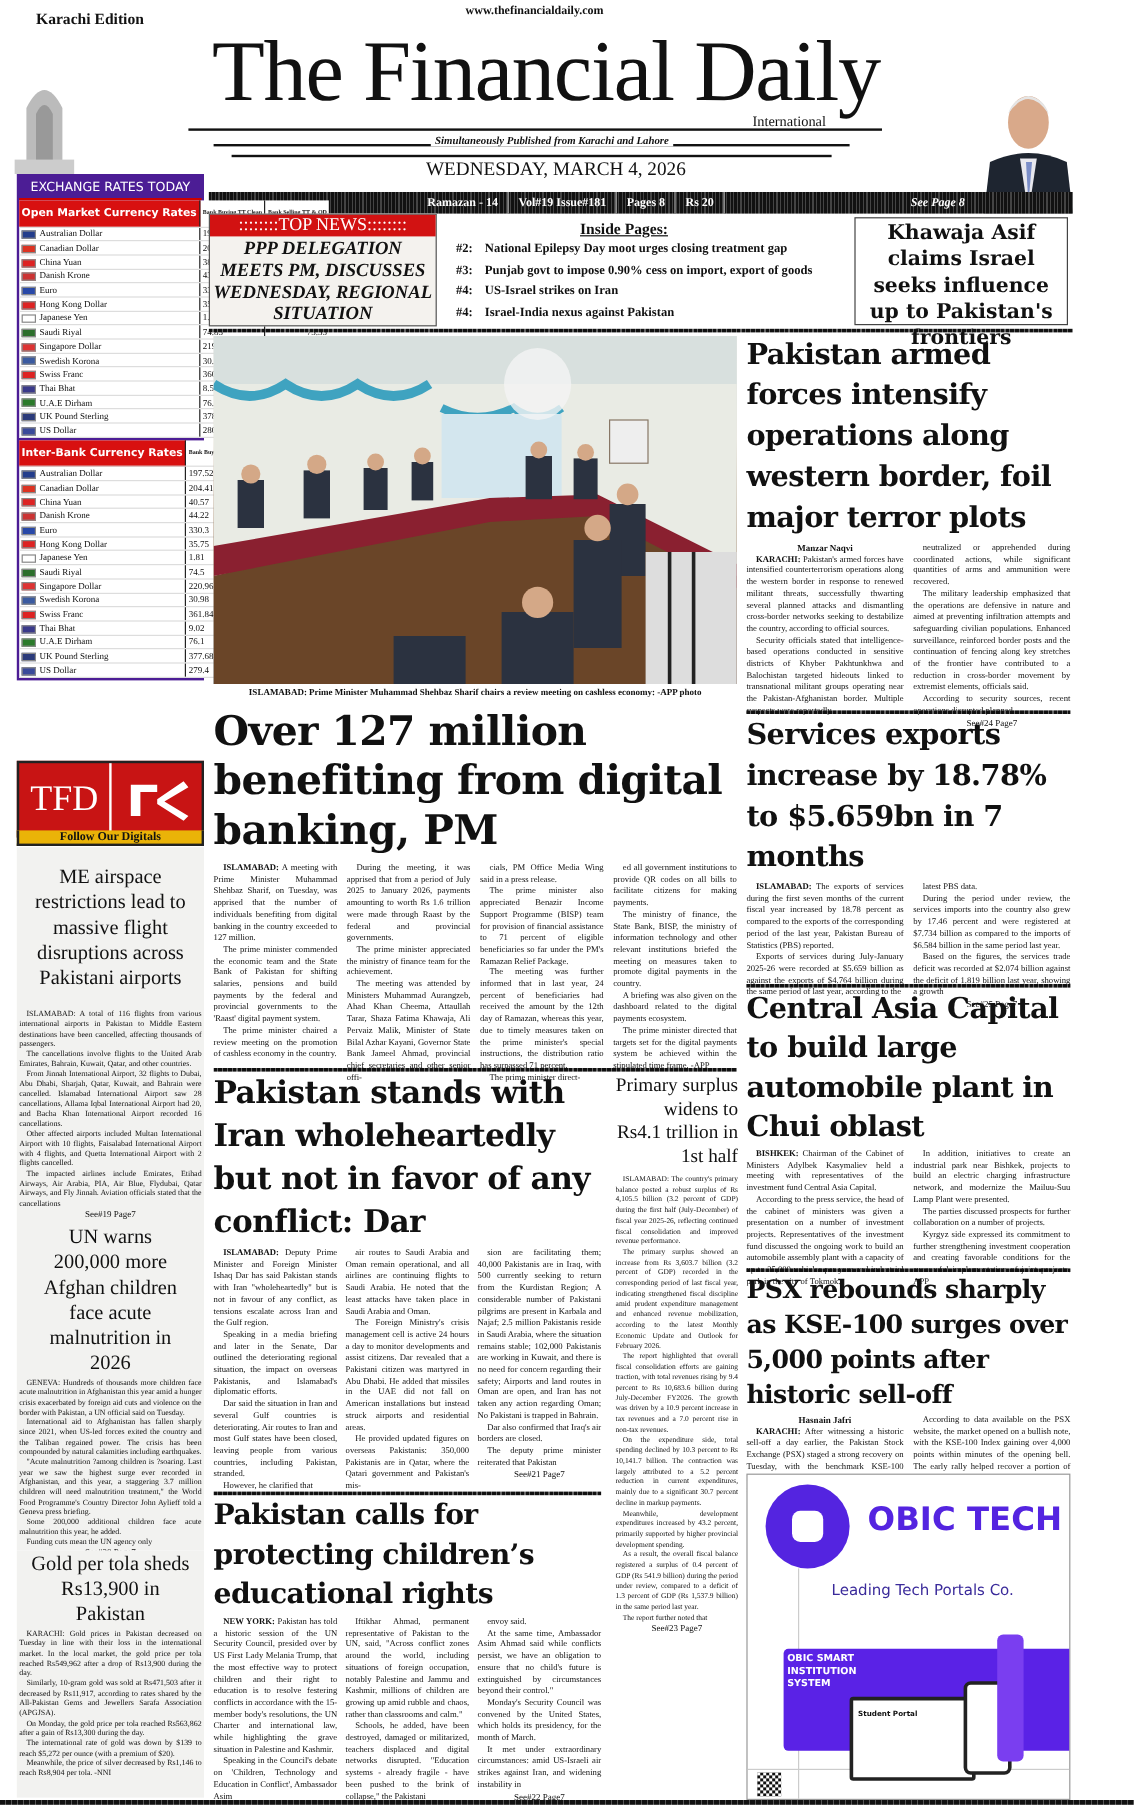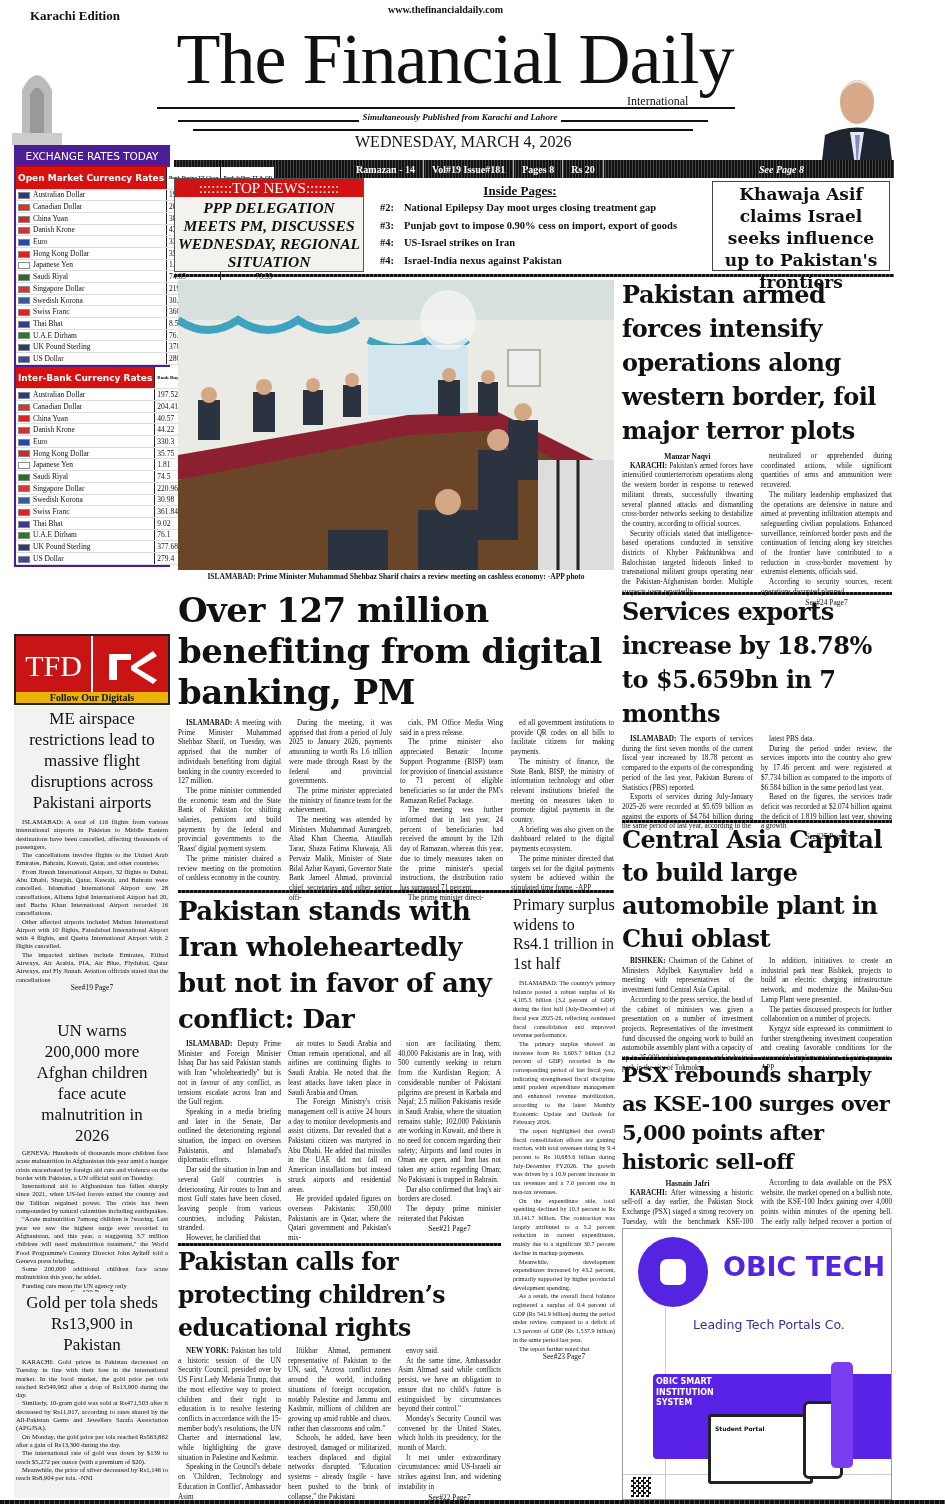--- a/index.html
+++ b/index.html
@@ -281,21 +281,21 @@
   <div class="b">
     <svg width="60" height="40" viewBox="0 0 60 40">
         <path d="M8 8 L30 8 L30 14 L16 14 L16 34 L8 34 Z" fill="#fff"></path>
         <path d="M30 20 L52 5 L56 10 L36 22 L56 34 L52 38 L30 24 Z" fill="#fff"></path>
       </svg>
   </div>
 </div>
 <div class="abs follow">Follow Our Digitals</div>
 
 <div class="abs sidebox" style="top:706px;height:314px">
-  <div class="side-head" style="padding:2px 10px">ME airspace restrictions lead to massive flight disruptions across Pakistani airports</div>
+  <div class="side-head" style="padding:14px 10px">ME airspace restrictions lead to massive flight disruptions across Pakistani airports</div>
   <div class="side-body" id="side0">
       <p>ISLAMABAD: A total of 116 flights from various international airports in Pakistan to Middle Eastern destinations have been cancelled, affecting thousands of passengers.</p>
       <p>The cancellations involve flights to the United Arab Emirates, Bahrain, Kuwait, Qatar, and other countries.</p>
       <p>From Jinnah International Airport, 32 flights to Dubai, Abu Dhabi, Sharjah, Qatar, Kuwait, and Bahrain were cancelled. Islamabad International Airport saw 28 cancellations, Allama Iqbal International Airport had 20, and Bacha Khan International Airport recorded 16 cancellations.</p>
       <p>Other affected airports included Multan International Airport with 10 flights, Faisalabad International Airport with 4 flights, and Quetta International Airport with 2 flights cancelled.</p>
       <p>The impacted airlines include Emirates, Etihad Airways, Air Arabia, PIA, Air Blue, Flydubai, Qatar Airways, and Fly Jinnah. Aviation officials stated that the cancellations</p>
       <div class="see">See#19 Page7</div>
     </div>
 </div>
 <div class="abs sidebox" style="top:1020px;height:272px">
@@ -423,21 +423,21 @@
       <div class="col">
         <p>sion are facilitating them; 40,000 Pakistanis are in Iraq, with 500 currently seeking to return from the Kurdistan Region; A considerable number of Pakistani pilgrims are present in Karbala and Najaf; 2.5 million Pakistanis reside in Saudi Arabia, where the situation remains stable; 102,000 Pakistanis are working in Kuwait, and there is no need for concern regarding their safety; Airports and land routes in Oman are open, and Iran has not taken any action regarding Oman; No Pakistani is trapped in Bahrain.</p>
         <p>Dar also confirmed that Iraq's air borders are closed.</p>
         <p>The deputy prime minister reiterated that Pakistan</p>
         <div class="see">See#21 Page7</div>
       </div>
     </div>
 </div>
 
 <div class="abs" style="left:513px;top:895px;width:102px;height:600px;overflow:hidden">
-  <div style="font-size:16px;line-height:19.5px;text-align:left">Primary surplus widens to Rs4.1 trillion in 1st half</div>
+  <div style="font-size:16px;line-height:19.5px;text-align:right">Primary surplus widens to Rs4.1 trillion in 1st half</div>
   <div id="surplus-body" style="font-size:6.2px;line-height:8.7px;text-align:justify;margin-top:6px">
       <p style="text-indent: 6px;">ISLAMABAD: The country's primary balance posted a robust surplus of Rs 4,105.5 billion (3.2 percent of GDP) during the first half (July-December) of fiscal year 2025-26, reflecting continued fiscal consolidation and improved revenue performance.</p>
       <p style="text-indent: 6px;">The primary surplus showed an increase from Rs 3,603.7 billion (3.2 percent of GDP) recorded in the corresponding period of last fiscal year, indicating strengthened fiscal discipline amid prudent expenditure management and enhanced revenue mobilization, according to the latest Monthly Economic Update and Outlook for February 2026.</p>
       <p style="text-indent: 6px;">The report highlighted that overall fiscal consolidation efforts are gaining traction, with total revenues rising by 9.4 percent to Rs 10,683.6 billion during July-December FY2026. The growth was driven by a 10.9 percent increase in tax revenues and a 7.0 percent rise in non-tax revenues.</p>
       <p style="text-indent: 6px;">On the expenditure side, total spending declined by 10.3 percent to Rs 10,141.7 billion. The contraction was largely attributed to a 5.2 percent reduction in current expenditures, mainly due to a significant 30.7 percent decline in markup payments.</p>
       <p style="text-indent: 6px;">Meanwhile, development expenditures increased by 43.2 percent, primarily supported by higher provincial development spending.</p>
       <p style="text-indent: 6px;">As a result, the overall fiscal balance registered a surplus of 0.4 percent of GDP (Rs 541.9 billion) during the period under review, compared to a deficit of 1.3 percent of GDP (Rs 1,537.9 billion) in the same period last year.</p>
       <p style="text-indent: 6px;">The report further noted that</p>
       <div class="see">See#23 Page7</div>
     </div>

